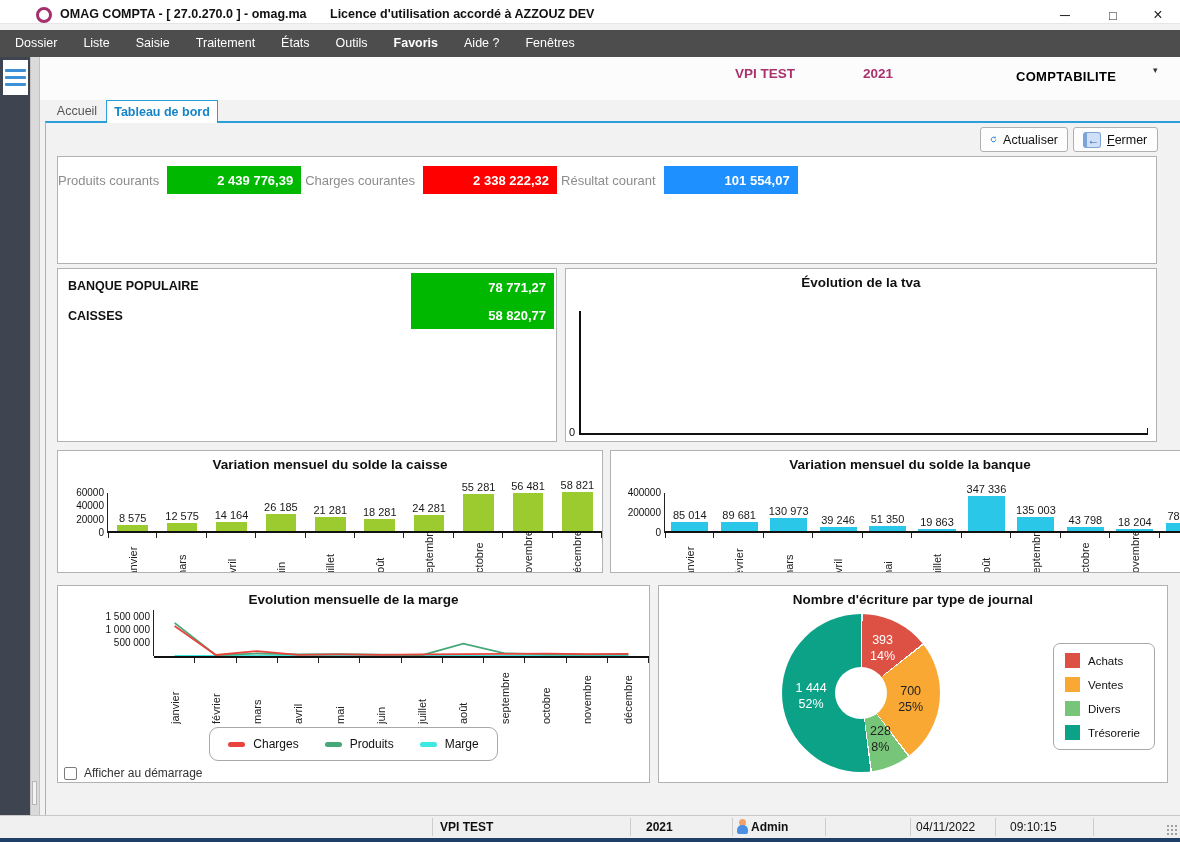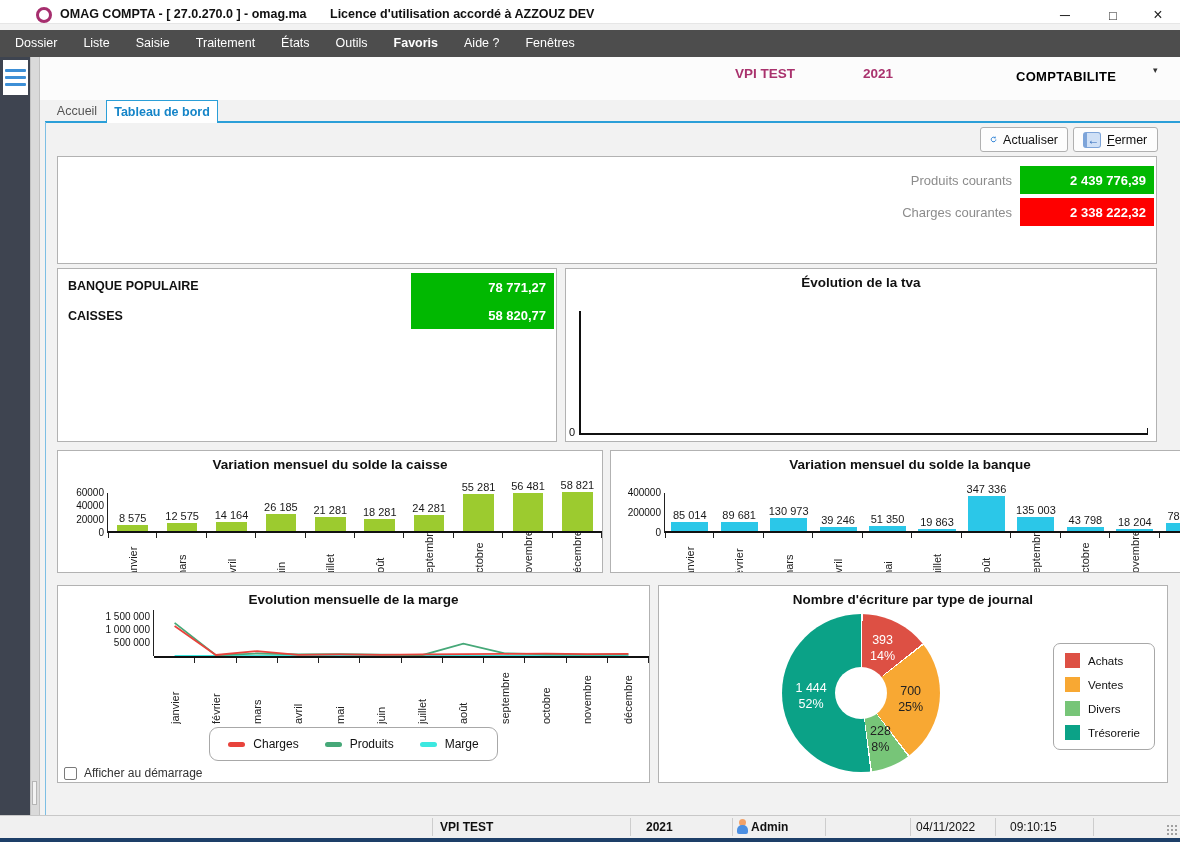--- a/index.html
+++ b/index.html
@@ -52,21 +52,21 @@
   .panel{position:absolute;background:#fff;border:1px solid #b2b2b2;}
   #panel-summary{left:57px;top:156px;width:1100px;height:108px;}
   #panel-balances{left:57px;top:268px;width:500px;height:174px;}
   #panel-tva{left:565px;top:268px;width:592px;height:174px;}
   #panel-caisse{left:57px;top:450px;width:546px;height:123px;overflow:hidden;}
   #panel-banque{left:610px;top:450px;width:600px;height:123px;overflow:hidden;}
   #panel-marge{left:57px;top:585px;width:593px;height:198px;overflow:hidden;}
   #panel-journal{left:658px;top:585px;width:510px;height:198px;overflow:hidden;}
 
   
-  .sum-rows{position:absolute;top:9px;left:0;right:2px;display:flex;flex-direction:column;gap:4px;}
+  .sum-rows{position:absolute;top:9px;left:0;right:2px;display:flex;gap:4px;}
   .sum-row{display:flex;justify-content:flex-end;align-items:center;gap:8px;}
   .sum-label{color:#8c8c8c;font-size:13px;}
   .sum-box{width:134px;height:28px;color:#fff;font-weight:bold;font-size:13px;display:flex;align-items:center;justify-content:flex-end;padding-right:8px;}
 
   
   .bal-label{position:absolute;left:10px;font-size:12.5px;font-weight:600;color:#111;}
   .bal-block{position:absolute;right:2px;top:4px;width:143px;height:56px;display:flex;flex-direction:column;}
   .bal-val{height:28px;display:flex;align-items:center;justify-content:flex-end;padding-right:8px;color:#fff;font-weight:bold;font-size:13px;}
 
   
@@ -186,20 +186,24 @@
   <div class="panel" id="panel-summary">
     <div class="sum-rows" id="summary-rows">
         <div class="sum-row">
           <span class="sum-label">Produits courants</span>
           <div class="sum-box" style="background: rgb(1, 184, 1);">2 439 776,39</div>
         </div>
         <div class="sum-row">
           <span class="sum-label">Charges courantes</span>
           <div class="sum-box" style="background: rgb(254, 0, 0);">2 338 222,32</div>
         </div>
+        <div class="sum-row">
+          <span class="sum-label">Résultat courant</span>
+          <div class="sum-box" style="background: rgb(30, 144, 255);">101 554,07</div>
+        </div>
       </div>
   </div>
 
   <div class="panel" id="panel-balances">
       <div class="bal-label" style="top: 10px;">BANQUE POPULAIRE</div>
       <div class="bal-label" style="top: 40px;">CAISSES</div>
       <div class="bal-block" style="background: rgb(1, 184, 1);">
         <div class="bal-val">78 771,27</div>
         <div class="bal-val">58 820,77</div>
       </div>

